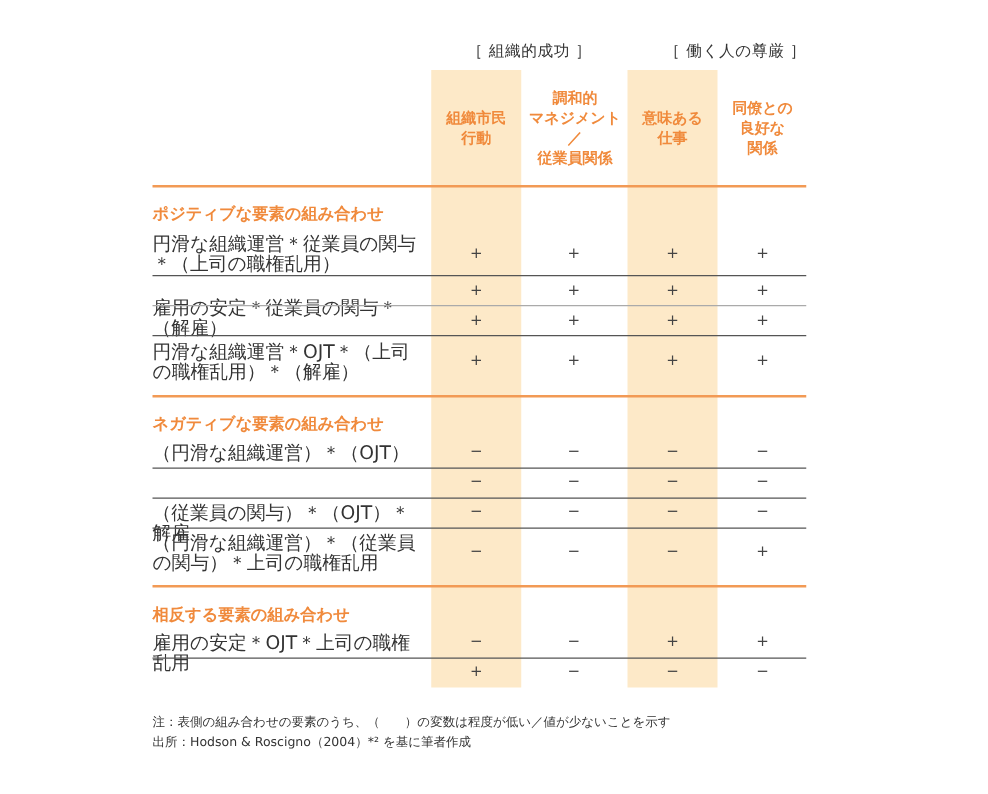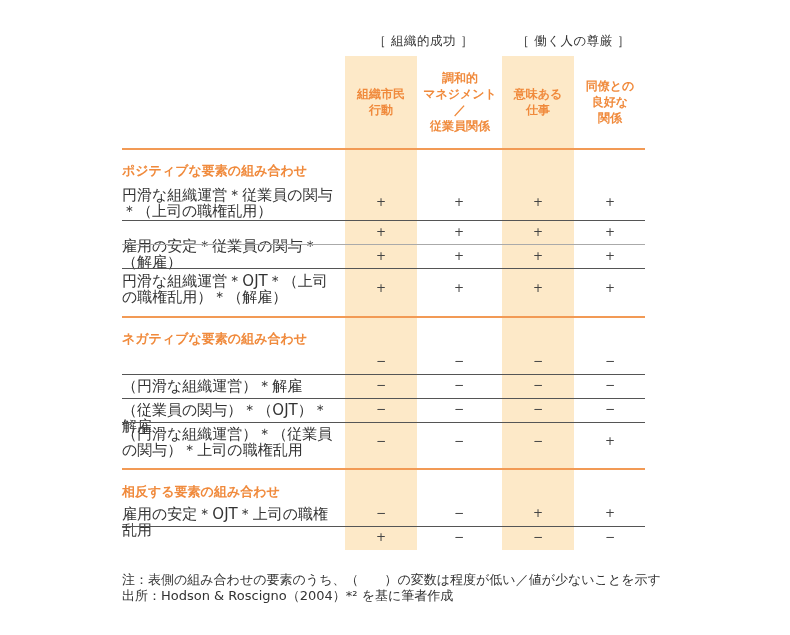--- a/index.html
+++ b/index.html
@@ -9,30 +9,30 @@
   .group-label { position: absolute; top: 33px; font-size: 12.5px; color: #333; text-align: center; letter-spacing: 0.5px; }
   .col-head { position: absolute; top: 56px; height: 92px; display: flex; align-items: center; justify-content: center;
               text-align: center; font-size: 12px; font-weight: bold; color: #f08a3c; line-height: 16px; }
   .orange-line { position: absolute; left: 122px; width: 523px; height: 2px; background: #f29a55; }
   .section-title { position: absolute; left: 122px; font-size: 13px; font-weight: bold; color: #f08a3c; }
   .row { position: absolute; left: 122px; width: 523px; }
   .row-label { position: absolute; left: 0; width: 218px; font-size: 15px; color: #333; line-height: 16px; }
   .cell { position: absolute; width: 72px; text-align: center; font-size: 12px; color: #444; }
   .sep { position: absolute; left: 0; width: 523px; height: 1px; background: #555; }
   .sep.light { background: #aaa; }
-  .note { position: absolute; left: 122px; font-size: 13px; color: #333; }
+  .note { position: absolute; left: 122px; font-size: 10px; color: #333; }
 </style>
 </head>
 <body>
 
 <div class="shade" style="left:345px; top:56px; width:72px; height:494px;"></div>
 <div class="shade" style="left:502px; top:56px; width:72px; height:494px;"></div>
 
 <div class="group-label" style="left:345px; width:157px;">［ 組織的成功 ］</div>
-<div class="group-label" style="left:502px; width:143px;">［ 働く人の尊厳 ］</div>
+<div class="group-label" style="left:502px; width:143px;text-align:right;">［ 働く人の尊厳 ］</div>
 
 <div class="col-head" style="left:345px; width:72px;">
   <div>
     <div>組織市民</div>
     <div>行動</div>
   </div>
 </div>
 <div class="col-head" style="left:420px; width:80px;">
   <div>
     <div>調和的</div>
@@ -91,29 +91,29 @@
   <div class="row-label" style="top:2px;">円滑な組織運営＊OJT＊（上司の職権乱用）＊（解雇）</div>
   <div class="cell" style="left:223px; top:10px;">+</div>
   <div class="cell" style="left:301px; top:10px;">+</div>
   <div class="cell" style="left:380px; top:10px;">+</div>
   <div class="cell" style="left:452px; top:10px;">+</div>
 </div>
 
 <div class="section-title" style="top:330px;">ネガティブな要素の組み合わせ</div>
 
 <div class="row" style="top:351px; height:23px;">
+  <div class="row-label" style="top:3px;">（円滑な組織運営）＊（OJT）</div>
   <div class="cell" style="left:223px; top:3px;">−</div>
   <div class="cell" style="left:301px; top:3px;">−</div>
   <div class="cell" style="left:380px; top:3px;">−</div>
   <div class="cell" style="left:452px; top:3px;">−</div>
   <div class="sep" style="top:23px;"></div>
 </div>
 
 <div class="row" style="top:375px; height:23px;">
-  <div class="row-label" style="top:3px;">（円滑な組織運営）＊解雇</div>
   <div class="cell" style="left:223px; top:3px;">−</div>
   <div class="cell" style="left:301px; top:3px;">−</div>
   <div class="cell" style="left:380px; top:3px;">−</div>
   <div class="cell" style="left:452px; top:3px;">−</div>
   <div class="sep" style="top:23px;"></div>
 </div>
 
 <div class="row" style="top:399px; height:23px;">
   <div class="row-label" style="top:3px;">（従業員の関与）＊（OJT）＊解雇</div>
   <div class="cell" style="left:223px; top:3px;">−</div>

